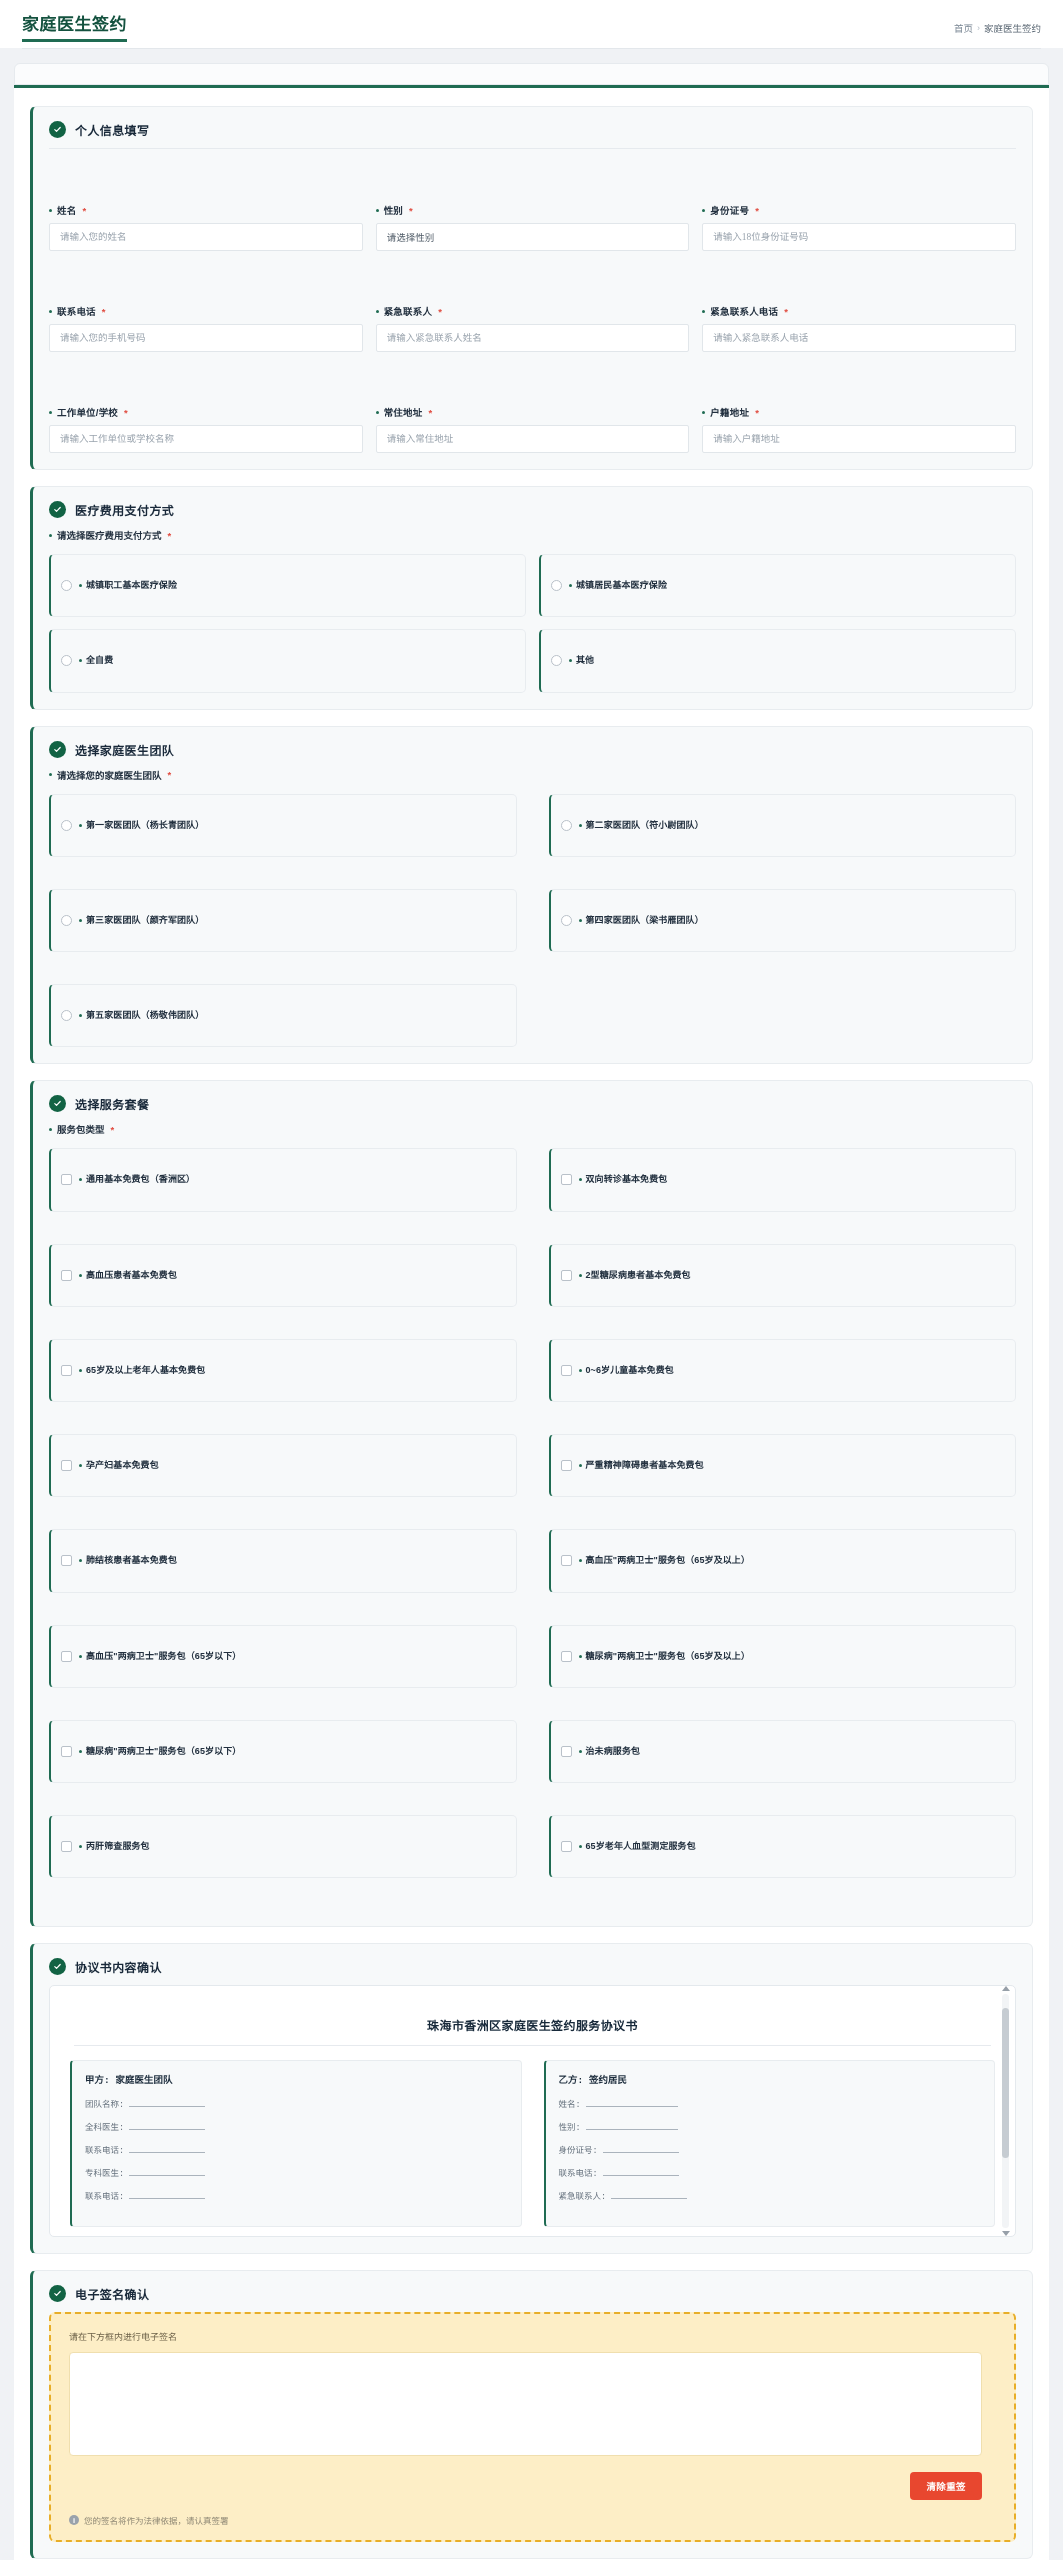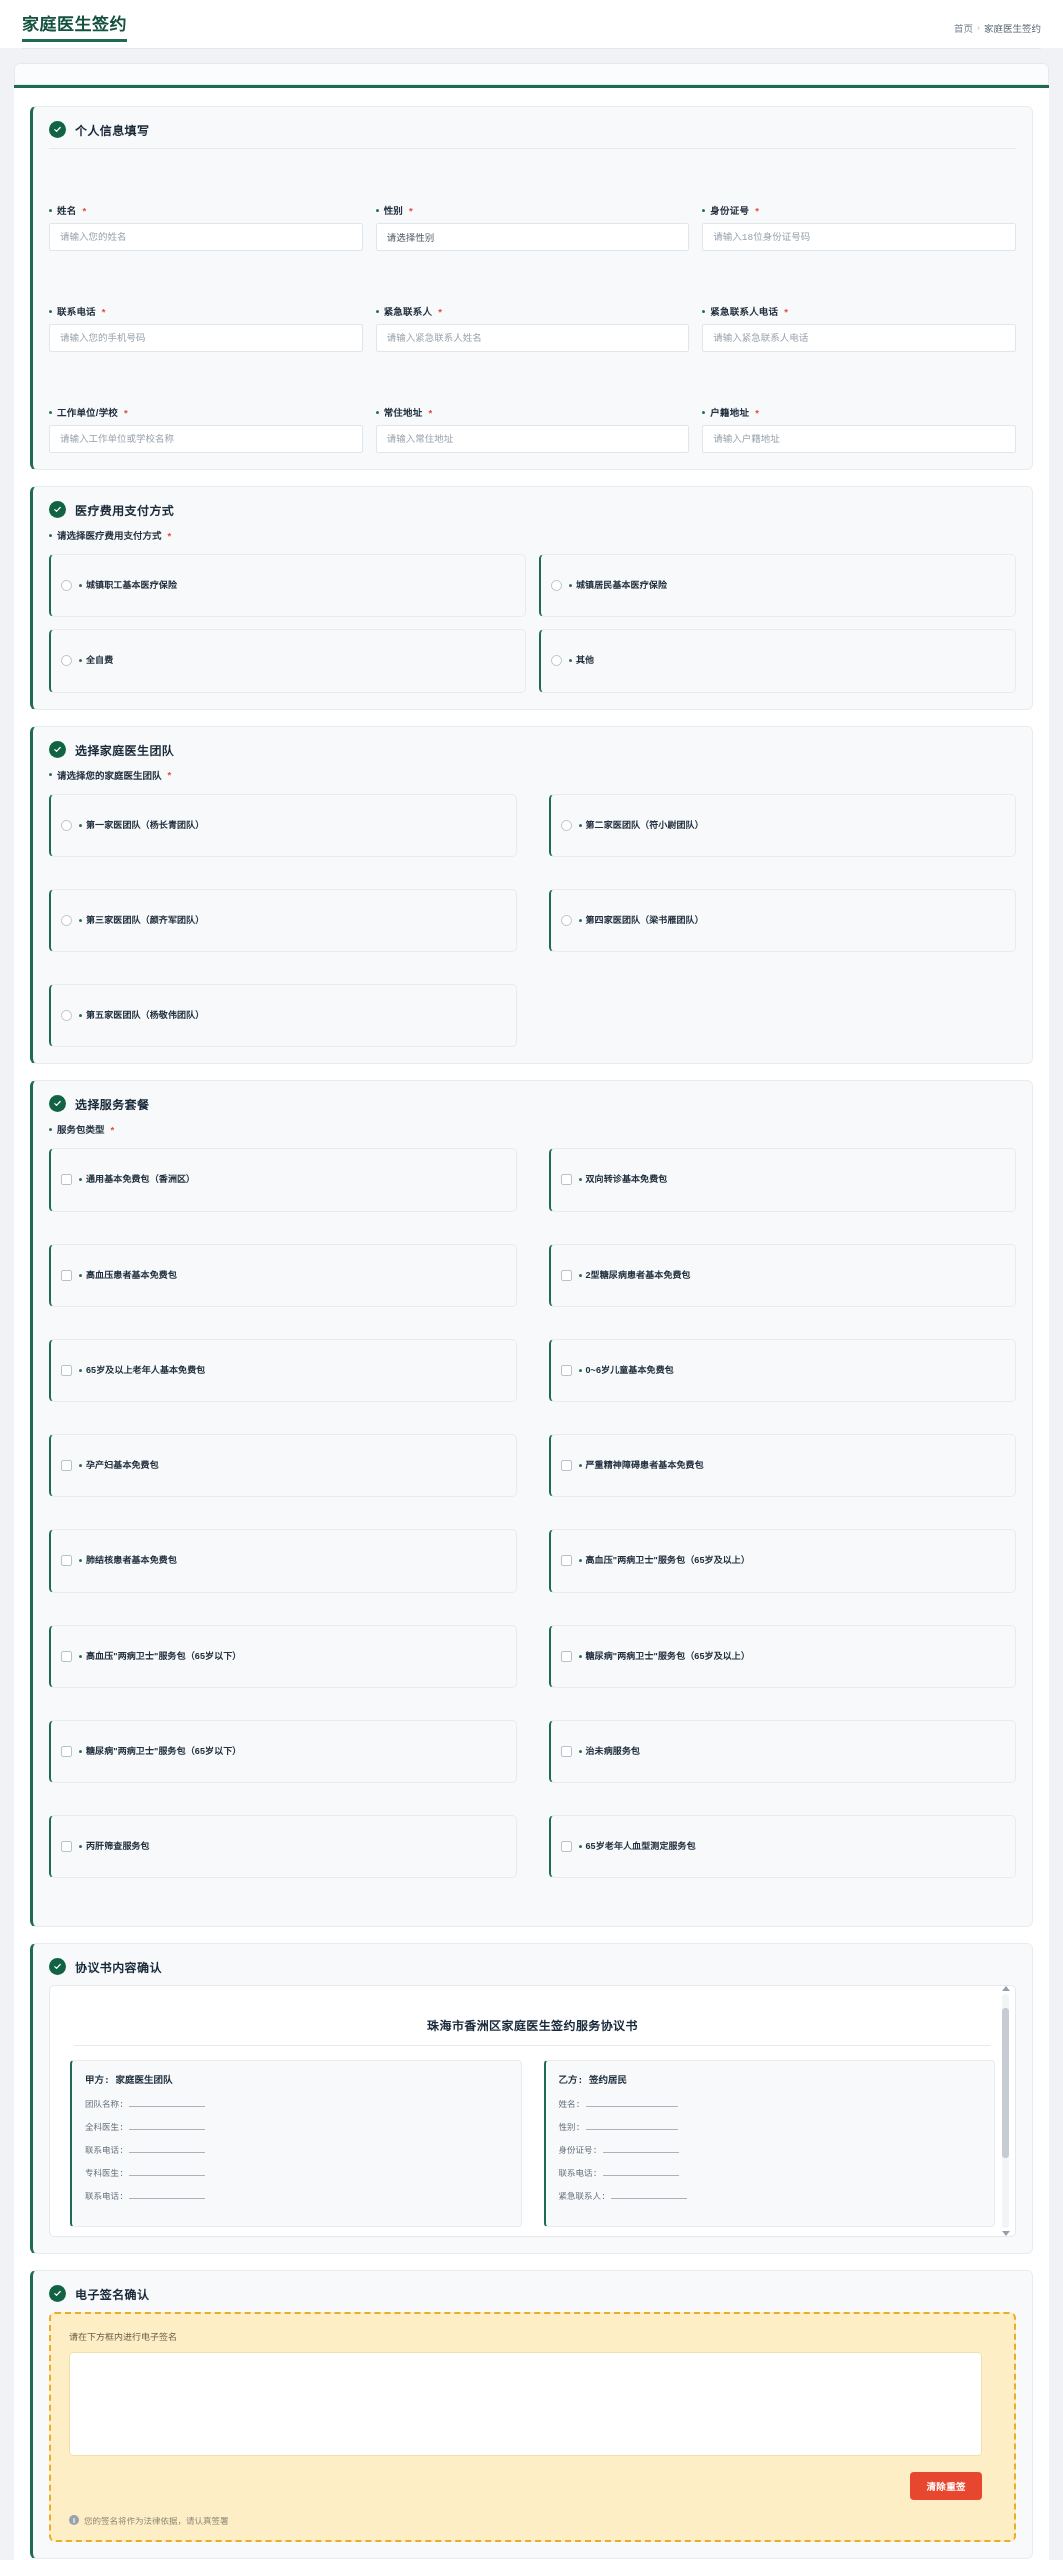--- a/index.html
+++ b/index.html
@@ -133,21 +133,21 @@
   .text-input {
     height: 28px;
     background: #ffffff;
     border: 1px solid #e1e6ea;
     border-radius: 2px;
     font-size: 9.5px;
     color: #9aa4ae;
     padding: 0 10px;
     display: flex;
     align-items: center;
-    font-family: Liberation Mono, monospace;
+    font-family: Liberation Serif, serif;
     width: 100%;
   }
   .text-input::placeholder { color: #9aa4ae; }
   .select-input { color: #4e5a66; }
 
   .group-label {
     font-size: 9.5px;
     font-weight: bold;
     color: #22303f;
     margin-bottom: 12px;

